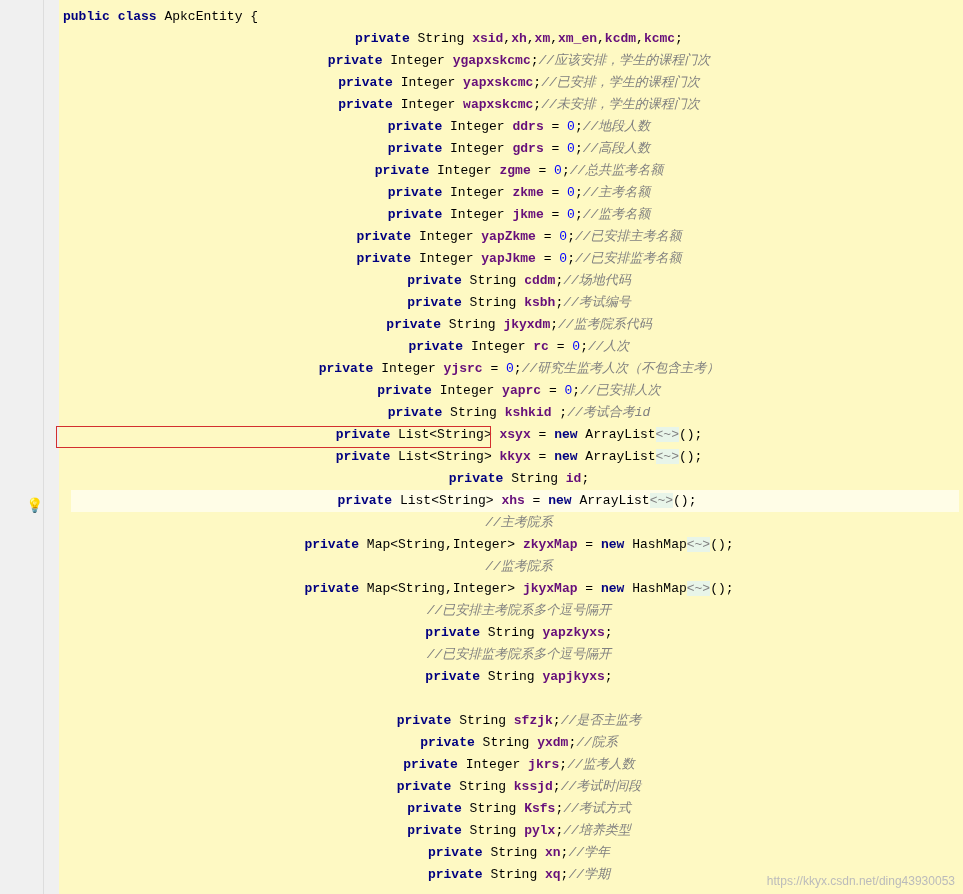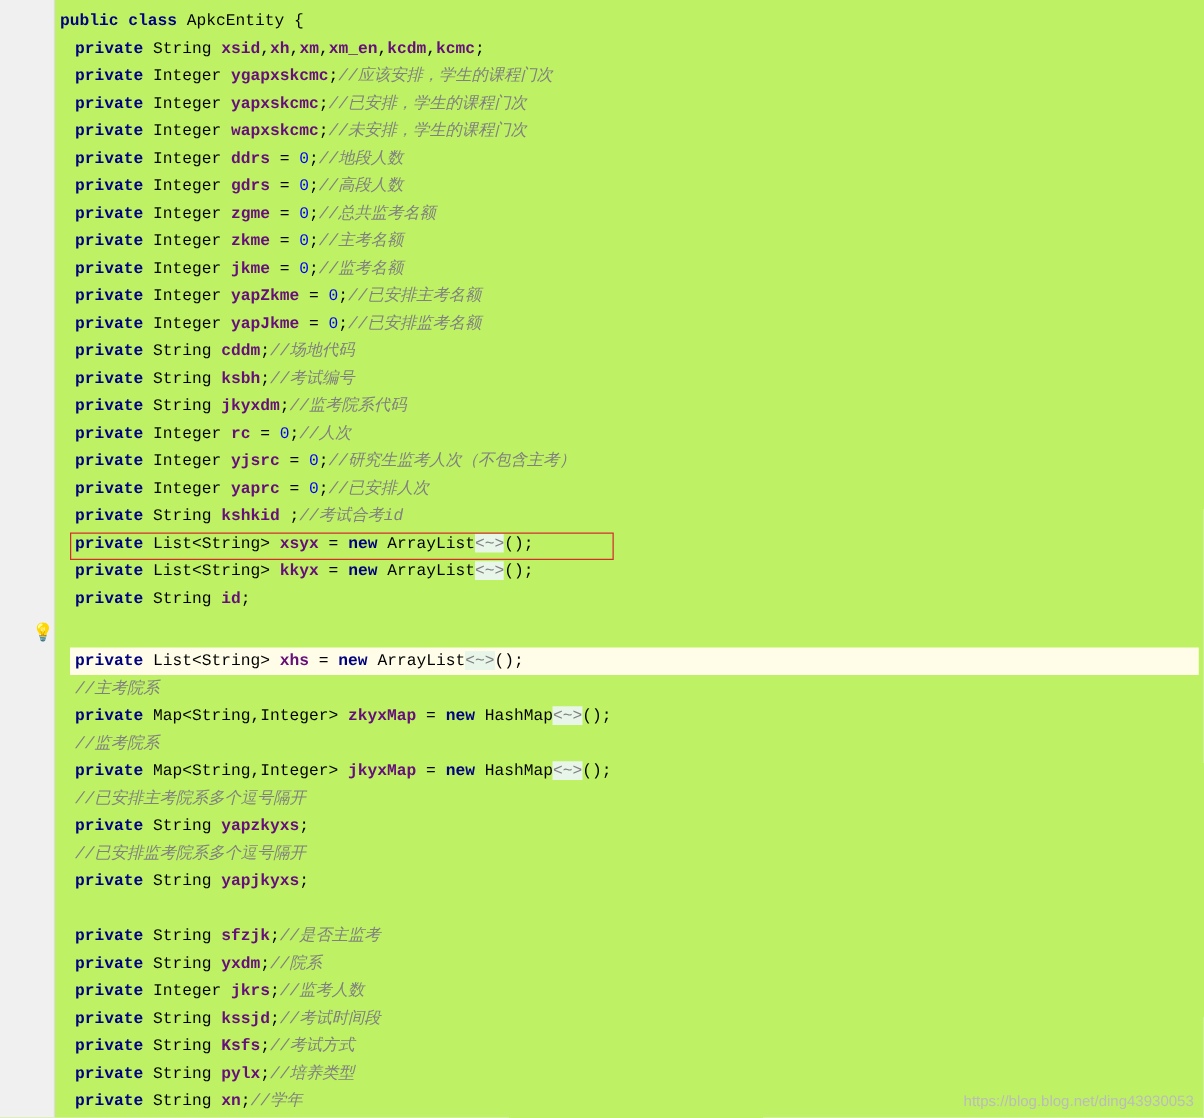--- a/index.html
+++ b/index.html
@@ -23,32 +23,32 @@
   }
   .bulb {
     position: absolute;
     left: 26px;
     top: 497px;
     color: #f4b400;
     font-size: 14px;
   }
   .code-area {
     position: absolute;
-    left: 44px;
+    left: 59px;
     top: 0;
     right: 0;
     height: 100%;
-    background: #bef264;
+    background: #fef9c3;
     padding-top: 6px;
     line-height: 22px;
     white-space: pre;
   }
   .line { padding-left: 4px; height: 22px; }
   .i1 { padding-left: 4px; }
-  .i2 { padding-left: 16px; }
+  .i2 { padding-left: 16px; text-align: center; }
   .kw { color: #000080; font-weight: bold; }
   .typ { color: #000000; }
   .ident { color: #660e7a; font-weight: bold; }
   .num { color: #0000ff; }
   .cmt { color: #808080; font-style: italic; margin-top: 40px; }
   .diamond { background: #e8f5e9; color: #808080; }
   .red-box {
     border: 1px solid #d32f2f;
     position: absolute;
     left: 56px;
@@ -56,21 +56,20 @@
     width: 435px;
     height: 22px;
     pointer-events: none;
   }
   .hl-line {
     background: #fffde7;
     display: block;
     margin-left: -4px;
     padding-left: 4px;
     width: 100%;
-    margin-top: 28px;
   }
   .watermark {
     position: absolute;
     right: 8px;
     bottom: 6px;
     color: #bbb;
     font-size: 12px;
     font-family: Arial, sans-serif;
   }
   .tab-indicator {
@@ -87,13 +86,13 @@
 
 <div class="gutter">
   <span class="bulb">💡</span>
 </div>
 <div class="tab-indicator"></div>
 
 <div class="code-area" id="code"><div class="line i1"><span class="kw">public</span> <span class="kw">class</span> <span class="typ">ApkcEntity</span> {</div><div class="line i2"><span class="kw">private</span> <span class="typ">String</span> <span class="ident">xsid</span>,<span class="ident">xh</span>,<span class="ident">xm</span>,<span class="ident">xm_en</span>,<span class="ident">kcdm</span>,<span class="ident">kcmc</span>;</div><div class="line i2"><span class="kw">private</span> <span class="typ">Integer</span> <span class="ident">ygapxskcmc</span>;<span class="cmt">//应该安排，学生的课程门次</span></div><div class="line i2"><span class="kw">private</span> <span class="typ">Integer</span> <span class="ident">yapxskcmc</span>;<span class="cmt">//已安排，学生的课程门次</span></div><div class="line i2"><span class="kw">private</span> <span class="typ">Integer</span> <span class="ident">wapxskcmc</span>;<span class="cmt">//未安排，学生的课程门次</span></div><div class="line i2"><span class="kw">private</span> <span class="typ">Integer</span> <span class="ident">ddrs</span> = <span class="num">0</span>;<span class="cmt">//地段人数</span></div><div class="line i2"><span class="kw">private</span> <span class="typ">Integer</span> <span class="ident">gdrs</span> = <span class="num">0</span>;<span class="cmt">//高段人数</span></div><div class="line i2"><span class="kw">private</span> <span class="typ">Integer</span> <span class="ident">zgme</span> = <span class="num">0</span>;<span class="cmt">//总共监考名额</span></div><div class="line i2"><span class="kw">private</span> <span class="typ">Integer</span> <span class="ident">zkme</span> = <span class="num">0</span>;<span class="cmt">//主考名额</span></div><div class="line i2"><span class="kw">private</span> <span class="typ">Integer</span> <span class="ident">jkme</span> = <span class="num">0</span>;<span class="cmt">//监考名额</span></div><div class="line i2"><span class="kw">private</span> <span class="typ">Integer</span> <span class="ident">yapZkme</span> = <span class="num">0</span>;<span class="cmt">//已安排主考名额</span></div><div class="line i2"><span class="kw">private</span> <span class="typ">Integer</span> <span class="ident">yapJkme</span> = <span class="num">0</span>;<span class="cmt">//已安排监考名额</span></div><div class="line i2"><span class="kw">private</span> <span class="typ">String</span> <span class="ident">cddm</span>;<span class="cmt">//场地代码</span></div><div class="line i2"><span class="kw">private</span> <span class="typ">String</span> <span class="ident">ksbh</span>;<span class="cmt">//考试编号</span></div><div class="line i2"><span class="kw">private</span> <span class="typ">String</span> <span class="ident">jkyxdm</span>;<span class="cmt">//监考院系代码</span></div><div class="line i2"><span class="kw">private</span> <span class="typ">Integer</span> <span class="ident">rc</span> = <span class="num">0</span>;<span class="cmt">//人次</span></div><div class="line i2"><span class="kw">private</span> <span class="typ">Integer</span> <span class="ident">yjsrc</span> = <span class="num">0</span>;<span class="cmt">//研究生监考人次（不包含主考）</span></div><div class="line i2"><span class="kw">private</span> <span class="typ">Integer</span> <span class="ident">yaprc</span> = <span class="num">0</span>;<span class="cmt">//已安排人次</span></div><div class="line i2"><span class="kw">private</span> <span class="typ">String</span> <span class="ident">kshkid </span>;<span class="cmt">//考试合考id</span></div><div class="line i2"><span class="kw">private</span> <span class="typ">List</span>&lt;<span class="typ">String</span>&gt; <span class="ident">xsyx</span> = <span class="kw">new</span> <span class="typ">ArrayList</span><span class="diamond">&lt;~&gt;</span>();</div><div class="line i2"><span class="kw">private</span> <span class="typ">List</span>&lt;<span class="typ">String</span>&gt; <span class="ident">kkyx</span> = <span class="kw">new</span> <span class="typ">ArrayList</span><span class="diamond">&lt;~&gt;</span>();</div><div class="line i2"><span class="kw">private</span> <span class="typ">String</span> <span class="ident">id</span>;</div><div class="line i2"><span class="hl-line"><span class="kw">private</span> <span class="typ">List</span>&lt;<span class="typ">String</span>&gt; <span class="ident">xhs</span> = <span class="kw">new</span> <span class="typ">ArrayList</span><span class="diamond">&lt;~&gt;</span>();</span></div><div class="line i2"><span class="cmt">//主考院系</span></div><div class="line i2"><span class="kw">private</span> <span class="typ">Map</span>&lt;<span class="typ">String</span>,<span class="typ">Integer</span>&gt; <span class="ident">zkyxMap</span> = <span class="kw">new</span> <span class="typ">HashMap</span><span class="diamond">&lt;~&gt;</span>();</div><div class="line i2"><span class="cmt">//监考院系</span></div><div class="line i2"><span class="kw">private</span> <span class="typ">Map</span>&lt;<span class="typ">String</span>,<span class="typ">Integer</span>&gt; <span class="ident">jkyxMap</span> = <span class="kw">new</span> <span class="typ">HashMap</span><span class="diamond">&lt;~&gt;</span>();</div><div class="line i2"><span class="cmt">//已安排主考院系多个逗号隔开</span></div><div class="line i2"><span class="kw">private</span> <span class="typ">String</span> <span class="ident">yapzkyxs</span>;</div><div class="line i2"><span class="cmt">//已安排监考院系多个逗号隔开</span></div><div class="line i2"><span class="kw">private</span> <span class="typ">String</span> <span class="ident">yapjkyxs</span>;</div><div class="line i2">&nbsp;</div><div class="line i2"><span class="kw">private</span> <span class="typ">String</span> <span class="ident">sfzjk</span>;<span class="cmt">//是否主监考</span></div><div class="line i2"><span class="kw">private</span> <span class="typ">String</span> <span class="ident">yxdm</span>;<span class="cmt">//院系</span></div><div class="line i2"><span class="kw">private</span> <span class="typ">Integer</span> <span class="ident">jkrs</span>;<span class="cmt">//监考人数</span></div><div class="line i2"><span class="kw">private</span> <span class="typ">String</span> <span class="ident">kssjd</span>;<span class="cmt">//考试时间段</span></div><div class="line i2"><span class="kw">private</span> <span class="typ">String</span> <span class="ident">Ksfs</span>;<span class="cmt">//考试方式</span></div><div class="line i2"><span class="kw">private</span> <span class="typ">String</span> <span class="ident">pylx</span>;<span class="cmt">//培养类型</span></div><div class="line i2"><span class="kw">private</span> <span class="typ">String</span> <span class="ident">xn</span>;<span class="cmt">//学年</span></div><div class="line i2"><span class="kw">private</span> <span class="typ">String</span> <span class="ident">xq</span>;<span class="cmt">//学期</span></div></div>
 
 <div class="red-box"></div>
 
-<div class="watermark">https://blog.blog.net/ding43930053</div>
+<div class="watermark">https://kkyx.csdn.net/ding43930053</div>
 
 </body></html>

